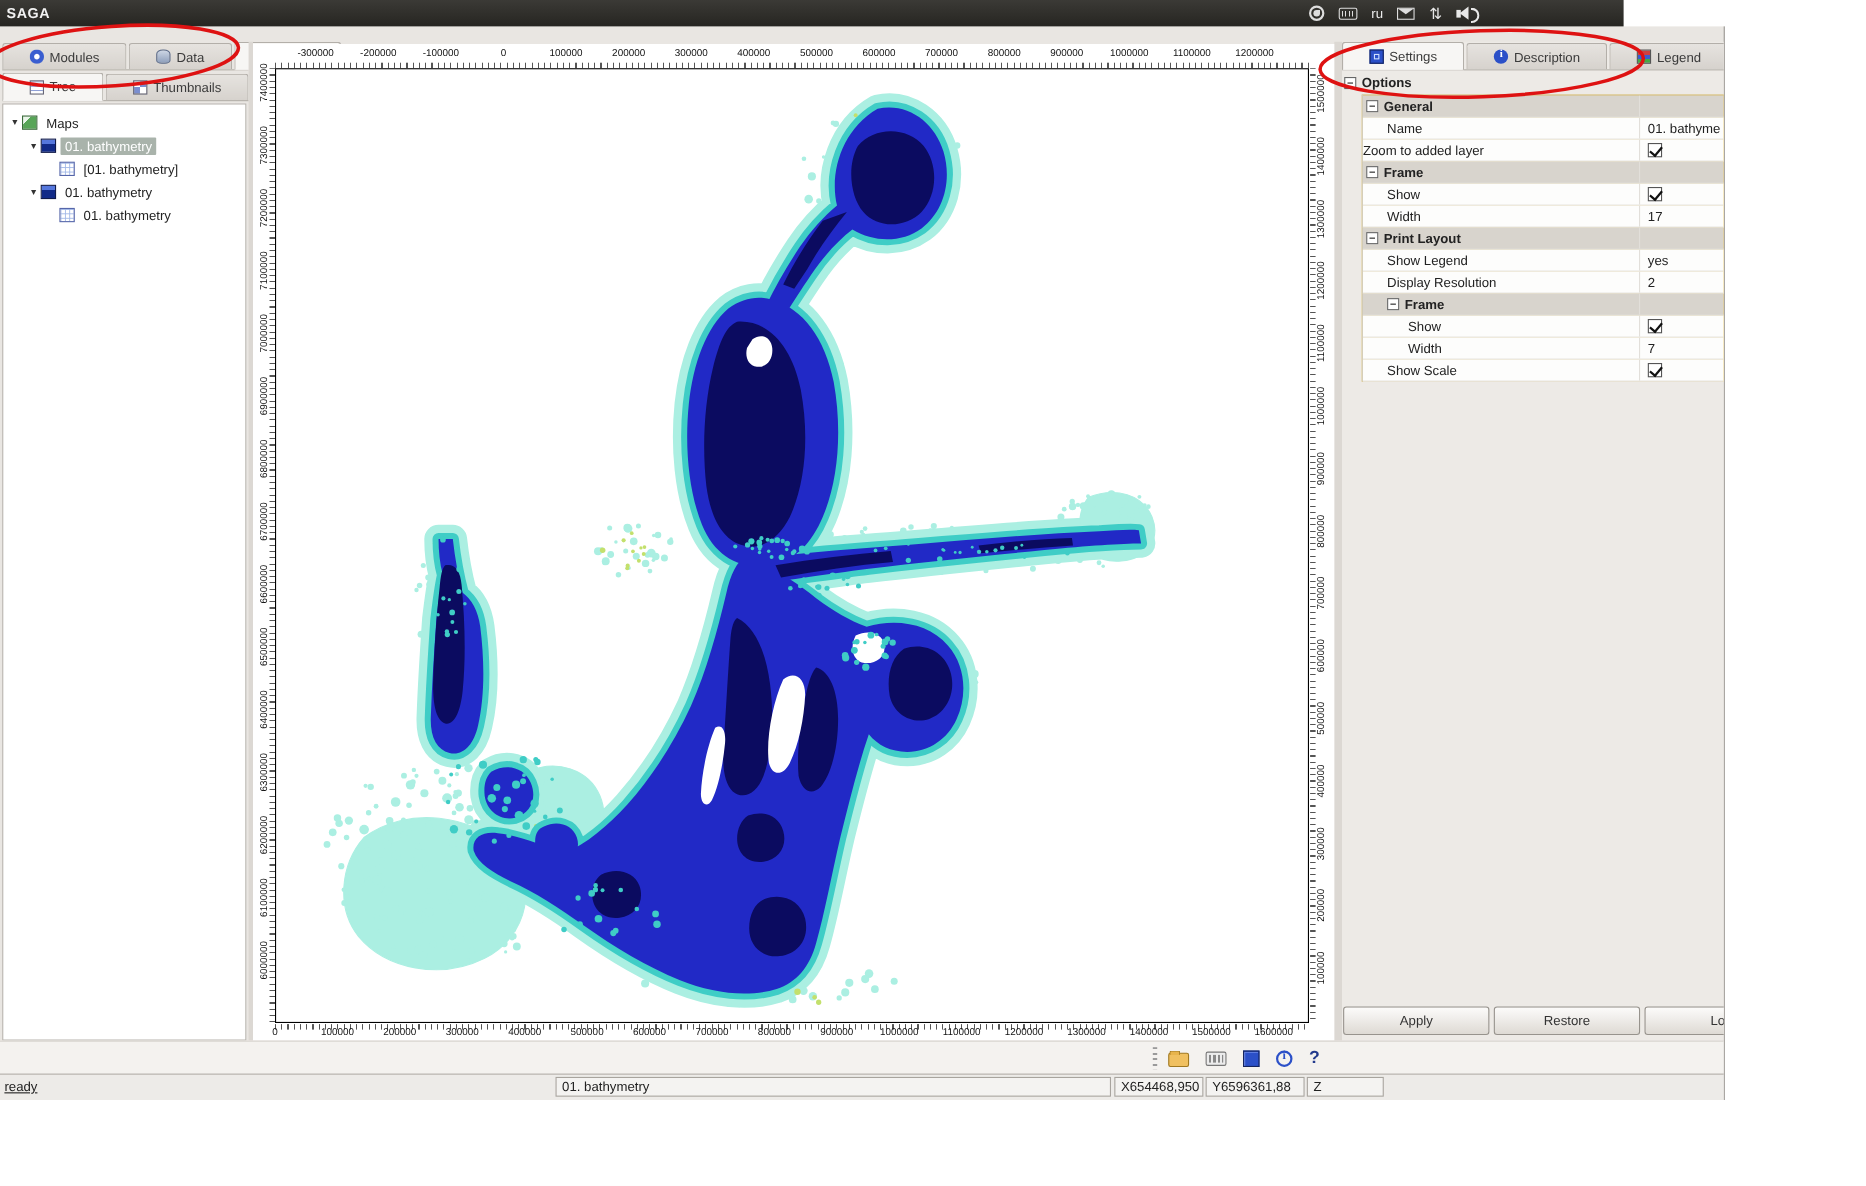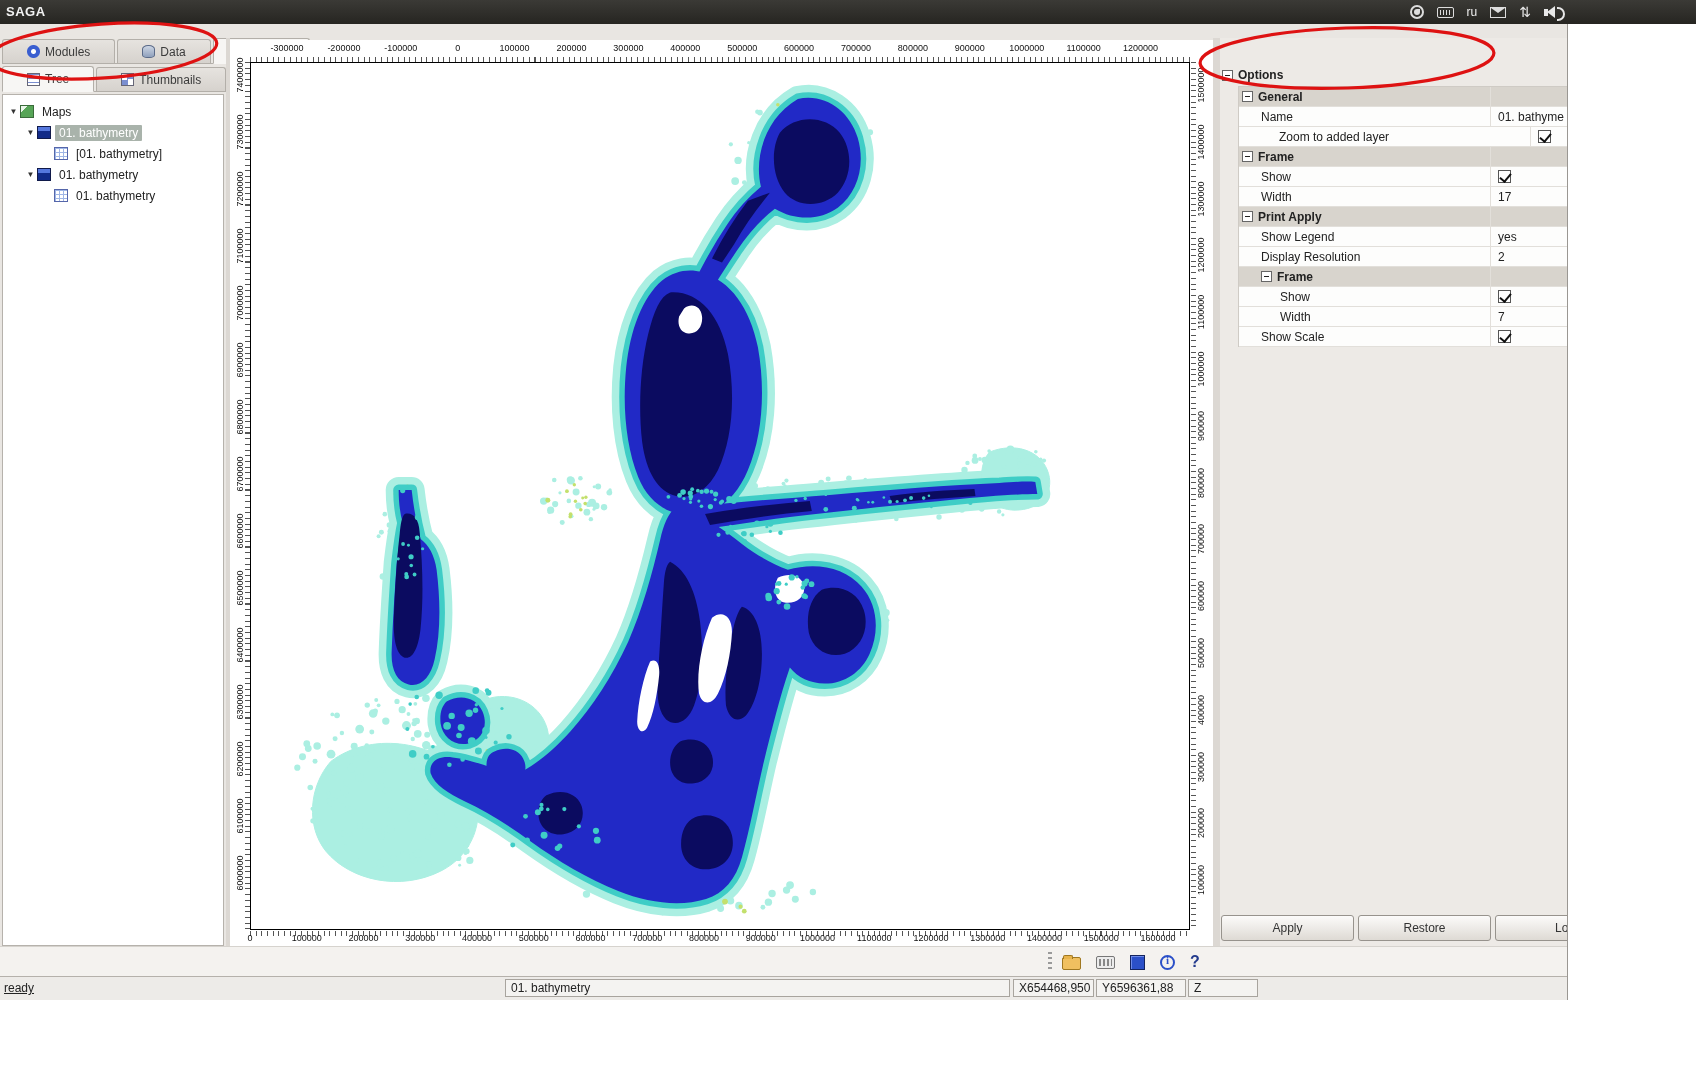--- a/index.html
+++ b/index.html
@@ -1,19 +1,19 @@
 <!DOCTYPE html>
 <html style="--sea-shoal: #abefe2; --sea-shallow: #3fcdc6; --sea-mid: #2129c6; --sea-deep: #0b0b60; --island: #ffffff; --land-veg: #c3e06c; --selection: #a9b3ab; --annotation: #de1212; --accent-blue: #2b50c8;"><head>
 <meta charset="utf-8">
 <style>
   * { margin:0; padding:0; box-sizing:border-box; }
   html,body { width:1696px; height:1078px; background:#ffffff; font-family:"Liberation Sans",sans-serif; font-size:12px; color:#222; overflow:hidden; }
 
   
-  .titlebar { position:absolute; left:0; top:0; width:1696px; height:24px;
+  .titlebar { position:absolute; left:0; top:0; width:1476px; height:24px;
     background:linear-gradient(#3b3a36,#262521); z-index:5; }
   .app-title { position:absolute; left:6px; top:4px; font-weight:bold; font-size:13px; color:#f2f2f2; letter-spacing:.5px; }
   .tray { position:absolute; right:132px; top:0; height:24px; display:flex; align-items:center; gap:13px; }
   .tray-text { color:#eee; font-size:12px; }
   .indicator-icon { width:14px; height:14px; border:2px solid #ddd; border-radius:50%; position:relative; }
   .indicator-icon::before { content:''; position:absolute; left:2px; top:2px; width:6px; height:6px; background:#ddd; border-radius:50% 0 50% 50%; }
   .keyboard-tray-icon { width:17px; height:11px; border:1px solid #ddd; border-radius:2px; position:relative; }
   .keyboard-tray-icon::before { content:''; position:absolute; inset:2px; background:repeating-linear-gradient(90deg,#ddd 0 1px,transparent 1px 3px); }
   .mail-icon { width:16px; height:11px; border:1px solid #ddd; position:relative; }
   .mail-icon::before { content:''; position:absolute; left:0; top:0; border-left:7px solid transparent; border-right:7px solid transparent; border-top:5px solid #ddd; }
@@ -1053,20 +1053,34 @@
       <span class="vlabel" style="left: 971px; top: 499.4px;">700000</span>
       <span class="vlabel" style="left: 971px; top: 556.2px;">600000</span>
       <span class="vlabel" style="left: 971px; top: 613px;">500000</span>
       <span class="vlabel" style="left: 971px; top: 669.8px;">400000</span>
       <span class="vlabel" style="left: 971px; top: 726.6px;">300000</span>
       <span class="vlabel" style="left: 971px; top: 783.4px;">200000</span>
       <span class="vlabel" style="left: 971px; top: 840.2px;">100000</span>
     </div>
 
   <div class="right-panel">
+    <div class="tabstrip right-tabs">
+        <div class="tab active">
+          <span class="ic settings-icon"></span>
+          <span class="tlabel">Settings</span>
+        </div>
+        <div class="tab">
+          <span class="ic description-icon"></span>
+          <span class="tlabel">Description</span>
+        </div>
+        <div class="tab">
+          <span class="ic legend-icon"></span>
+          <span class="tlabel">Legend</span>
+        </div>
+      </div>
     <div class="options-root">
       <span class="minusbox"></span>
       <span>Options</span>
     </div>
     <div class="property-grid">
         <div class="prow pgroup">
           <div class="pcell plabel" style="padding-left: 3px;">
             <span class="minusbox"></span>
             <span>General</span>
           </div>
@@ -1074,21 +1088,21 @@
         </div>
         <div class="prow">
           <div class="pcell plabel" style="padding-left: 22px;">
             <span>Name</span>
           </div>
           <div class="pcell pvalue">
             <span>01. bathyme</span>
           </div>
         </div>
         <div class="prow">
-          <div class="pcell plabel" style=" margin-left: 40px;">
+          <div class="pcell plabel" style="">
             <span>Zoom to added layer</span>
           </div>
           <div class="pcell pvalue">
             <span class="checkbox checked"></span>
           </div>
         </div>
         <div class="prow pgroup">
           <div class="pcell plabel" style="padding-left: 3px;">
             <span class="minusbox"></span>
             <span>Frame</span>
@@ -1107,21 +1121,21 @@
           <div class="pcell plabel" style="padding-left: 22px;">
             <span>Width</span>
           </div>
           <div class="pcell pvalue">
             <span>17</span>
           </div>
         </div>
         <div class="prow pgroup">
           <div class="pcell plabel" style="padding-left: 3px;">
             <span class="minusbox"></span>
-            <span>Print Apply</span>
+            <span>Print Layout</span>
           </div>
           <div class="pcell pvalue"></div>
         </div>
         <div class="prow">
           <div class="pcell plabel" style="padding-left: 22px;">
             <span>Show Legend</span>
           </div>
           <div class="pcell pvalue">
             <span>yes</span>
           </div>

